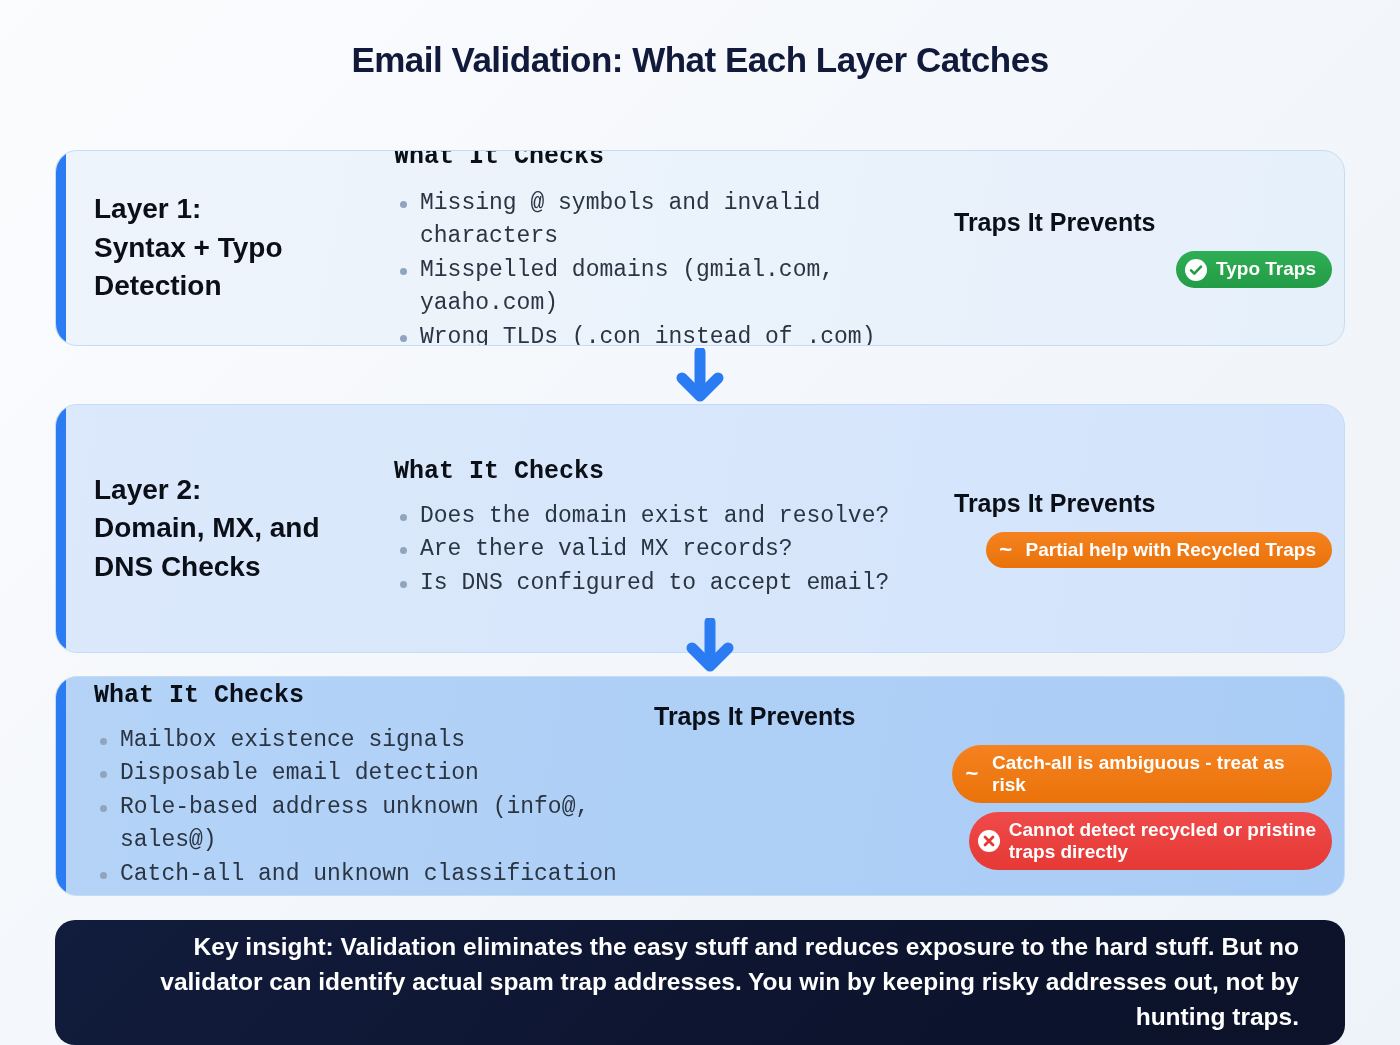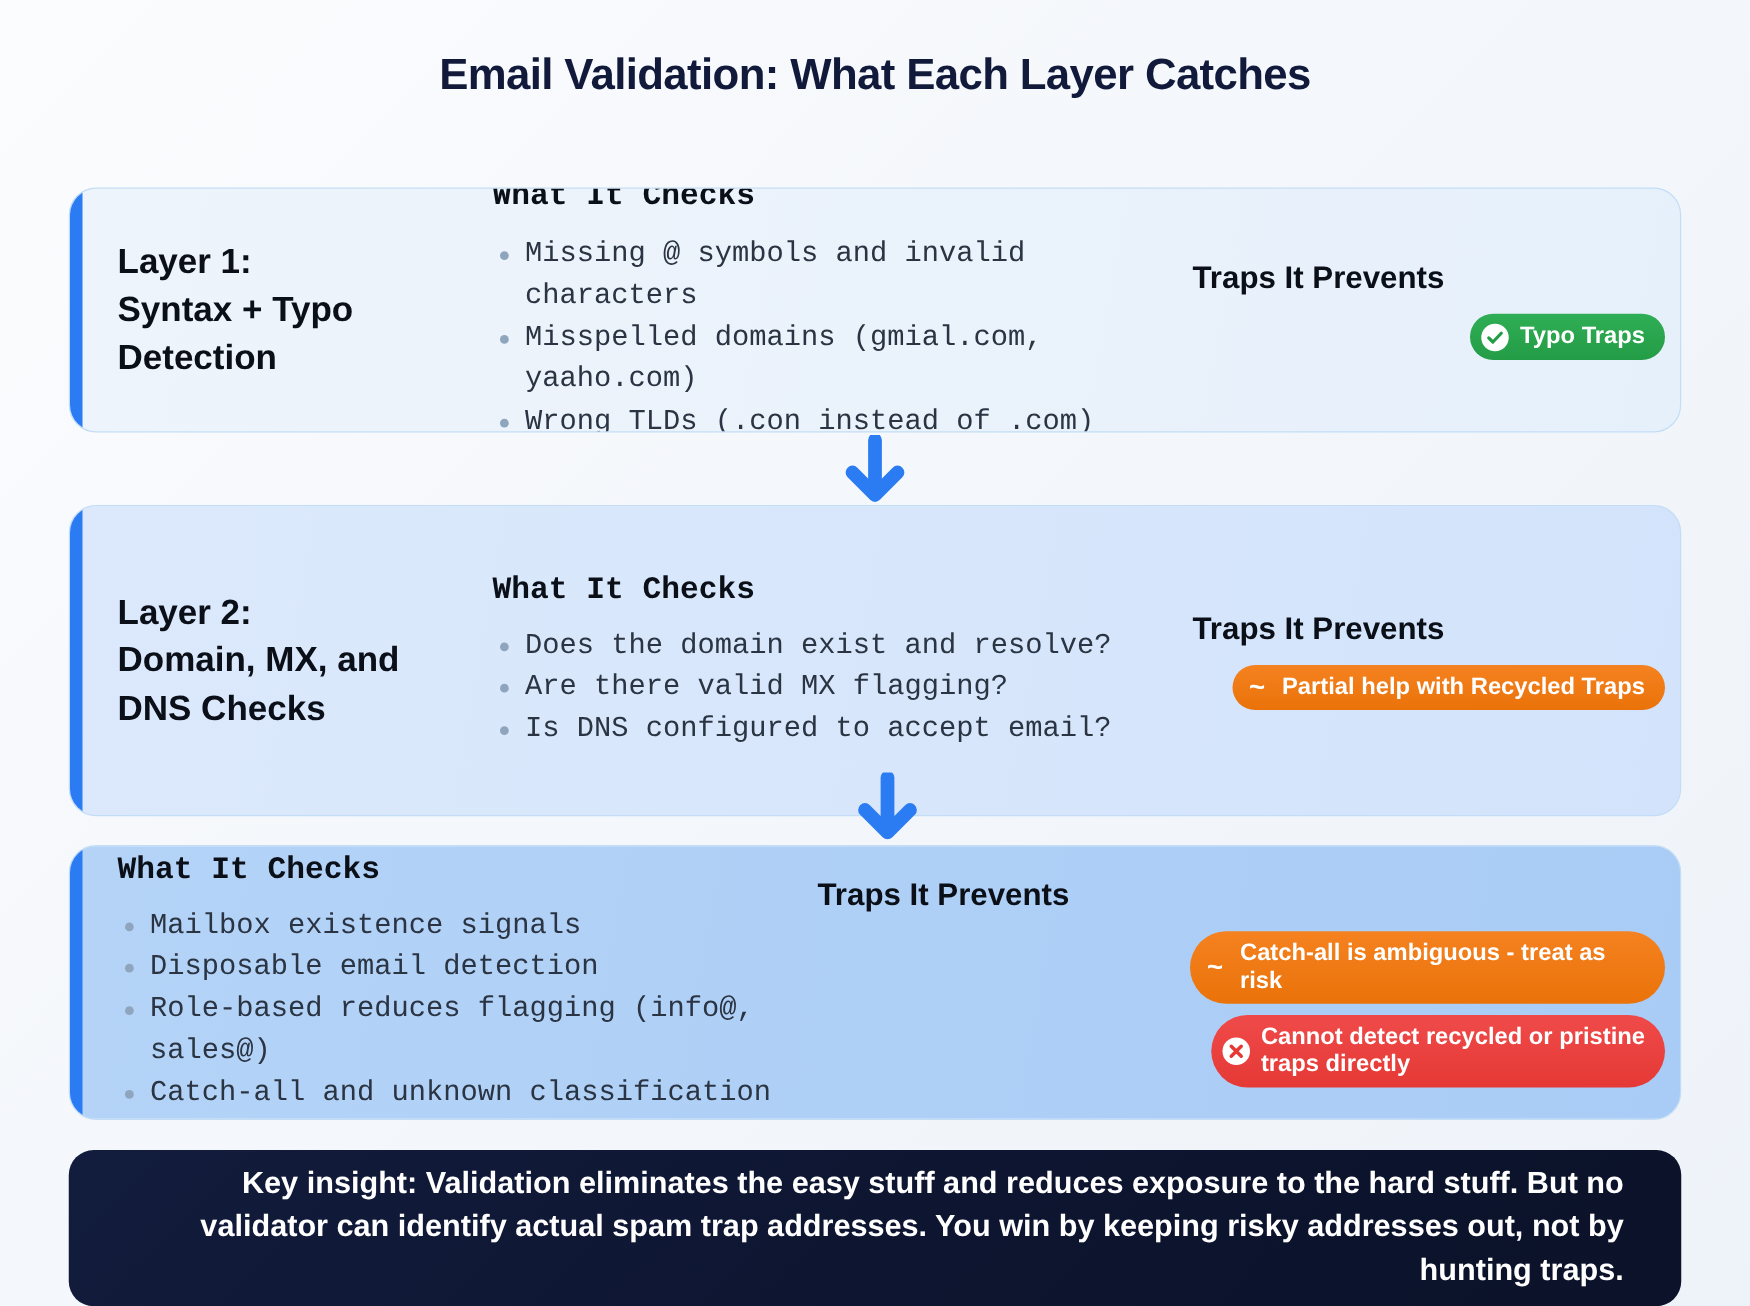--- a/index.html
+++ b/index.html
@@ -229,21 +229,21 @@
 <div class="layer-card l2">
   <div class="accent-bar"></div>
   <div class="card-inner">
     <div class="layer-label" style="white-space: pre-line;">Layer 2:
 Domain, MX, and
 DNS Checks</div>
     <div class="checks-col">
       <div class="col-heading">What It Checks</div>
       <ul class="check-list">
         <li class="check-item">Does the domain exist and resolve?</li>
-        <li class="check-item">Are there valid MX flagging?</li>
+        <li class="check-item">Are there valid MX records?</li>
         <li class="check-item">Is DNS configured to accept email?</li>
       </ul>
     </div>
     <div class="traps-col">
       <div class="col-heading">Traps It Prevents</div>
       <div class="badge-stack">
         <div class="badge orange">
           <span class="badge-icon tilde">~</span>
           <span class="badge-text" style="white-space: pre-line;">Partial help with Recycled Traps</span>
         </div>
@@ -260,21 +260,21 @@
 </div>
 
 <div class="layer-card l3">
   <div class="accent-bar"></div>
   <div class="card-inner">
     <div class="checks-col">
       <div class="col-heading">What It Checks</div>
       <ul class="check-list">
         <li class="check-item">Mailbox existence signals</li>
         <li class="check-item">Disposable email detection</li>
-        <li class="check-item">Role-based reduces flagging (info@, sales@)</li>
+        <li class="check-item">Role-based address unknown (info@, sales@)</li>
         <li class="check-item">Catch-all and unknown classification</li>
       </ul>
     </div>
     <div class="traps-col">
       <div class="col-heading">Traps It Prevents</div>
       <div class="badge-stack">
         <div class="badge orange">
           <span class="badge-icon tilde">~</span>
           <span class="badge-text" style="white-space: pre-line;">Catch-all is ambiguous - treat as risk</span>
         </div>

